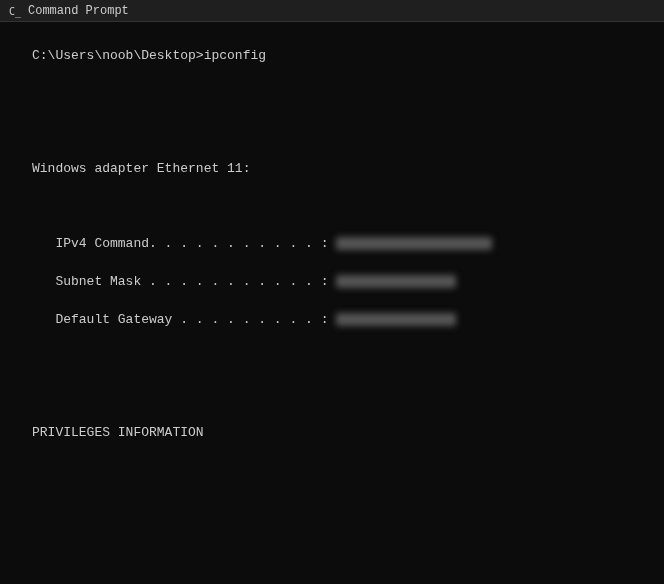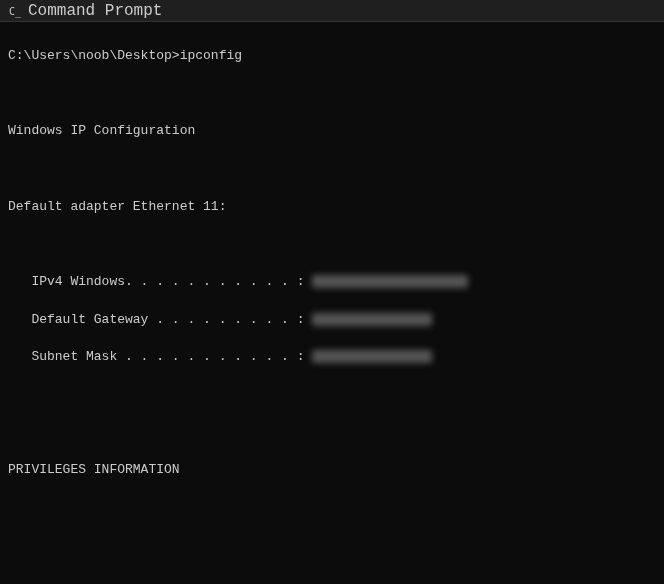--- a/index.html
+++ b/index.html
@@ -24,21 +24,21 @@
       width: 14px;
       height: 14px;
       margin-right: 6px;
       display: flex;
       align-items: center;
       justify-content: center;
       text-decoration: underline;
     }
     .title-bar-text {
       color: #cccccc;
-      font-size: 16px;
+      font-size: 12px;
     }
     .terminal {
       padding: 6px 8px;
       line-height: 1.45;
       white-space: pre;
       color: #cccccc;
     }
     .blurred {
       display: inline-block;
       background: #555;
@@ -56,45 +56,45 @@
       color: transparent;
       min-width: 60px;
       height: 13px;
       vertical-align: middle;
       border-radius: 2px;
       filter: blur(3px);
       user-select: none;
     }
     .cmd-line {
       display: block;
+      margin-left: 24px;
     }
   </style>
 </head>
 <body>
 
 <div class="title-bar">
   <div class="title-bar-icon">
     <svg width="14" height="14" viewBox="0 0 14 14">
       <rect width="14" height="14" fill="#1f1f1f"></rect>
       <text x="1" y="11" font-size="10" fill="#cccccc" font-family="monospace">C_</text>
     </svg>
   </div>
   <span class="title-bar-text">Command Prompt</span>
 </div>
 
 <div class="terminal">
 <span class="cmd-line"><span>C:\Users\noob\Desktop&gt;ipconfig</span></span>
 <span class="cmd-line"> </span>
-<span class="cmd-line"><span>Windows IP Configuration</span></span>
 <span class="cmd-line"> </span>
-<span class="cmd-line"><span>Default adapter Ethernet 11:</span></span>
+<span class="cmd-line"><span>Windows adapter Ethernet 11:</span></span>
 <span class="cmd-line"> </span>
-<span class="cmd-line"><span>   IPv4 Windows. . . . . . . . . . . : </span><span class="blurred">xxxxxxxxxxxxxxxxxxxx</span></span>
+<span class="cmd-line"><span>   IPv4 Command. . . . . . . . . . . : </span><span class="blurred">xxxxxxxxxxxxxxxxxxxx</span></span>
+<span class="cmd-line"><span>   Subnet Mask . . . . . . . . . . . : </span><span class="blurred">xxxxxxxxxxxxxxx</span></span>
 <span class="cmd-line"><span>   Default Gateway . . . . . . . . . : </span><span class="blurred">xxxxxxxxxxxxxxx</span></span>
-<span class="cmd-line"><span>   Subnet Mask . . . . . . . . . . . : </span><span class="blurred">xxxxxxxxxxxxxxx</span></span>
 <span class="cmd-line"> </span>
 <span class="cmd-line"> </span>
 <span class="cmd-line"><span>PRIVILEGES INFORMATION</span></span>
 
 
 
 
 
 
 

